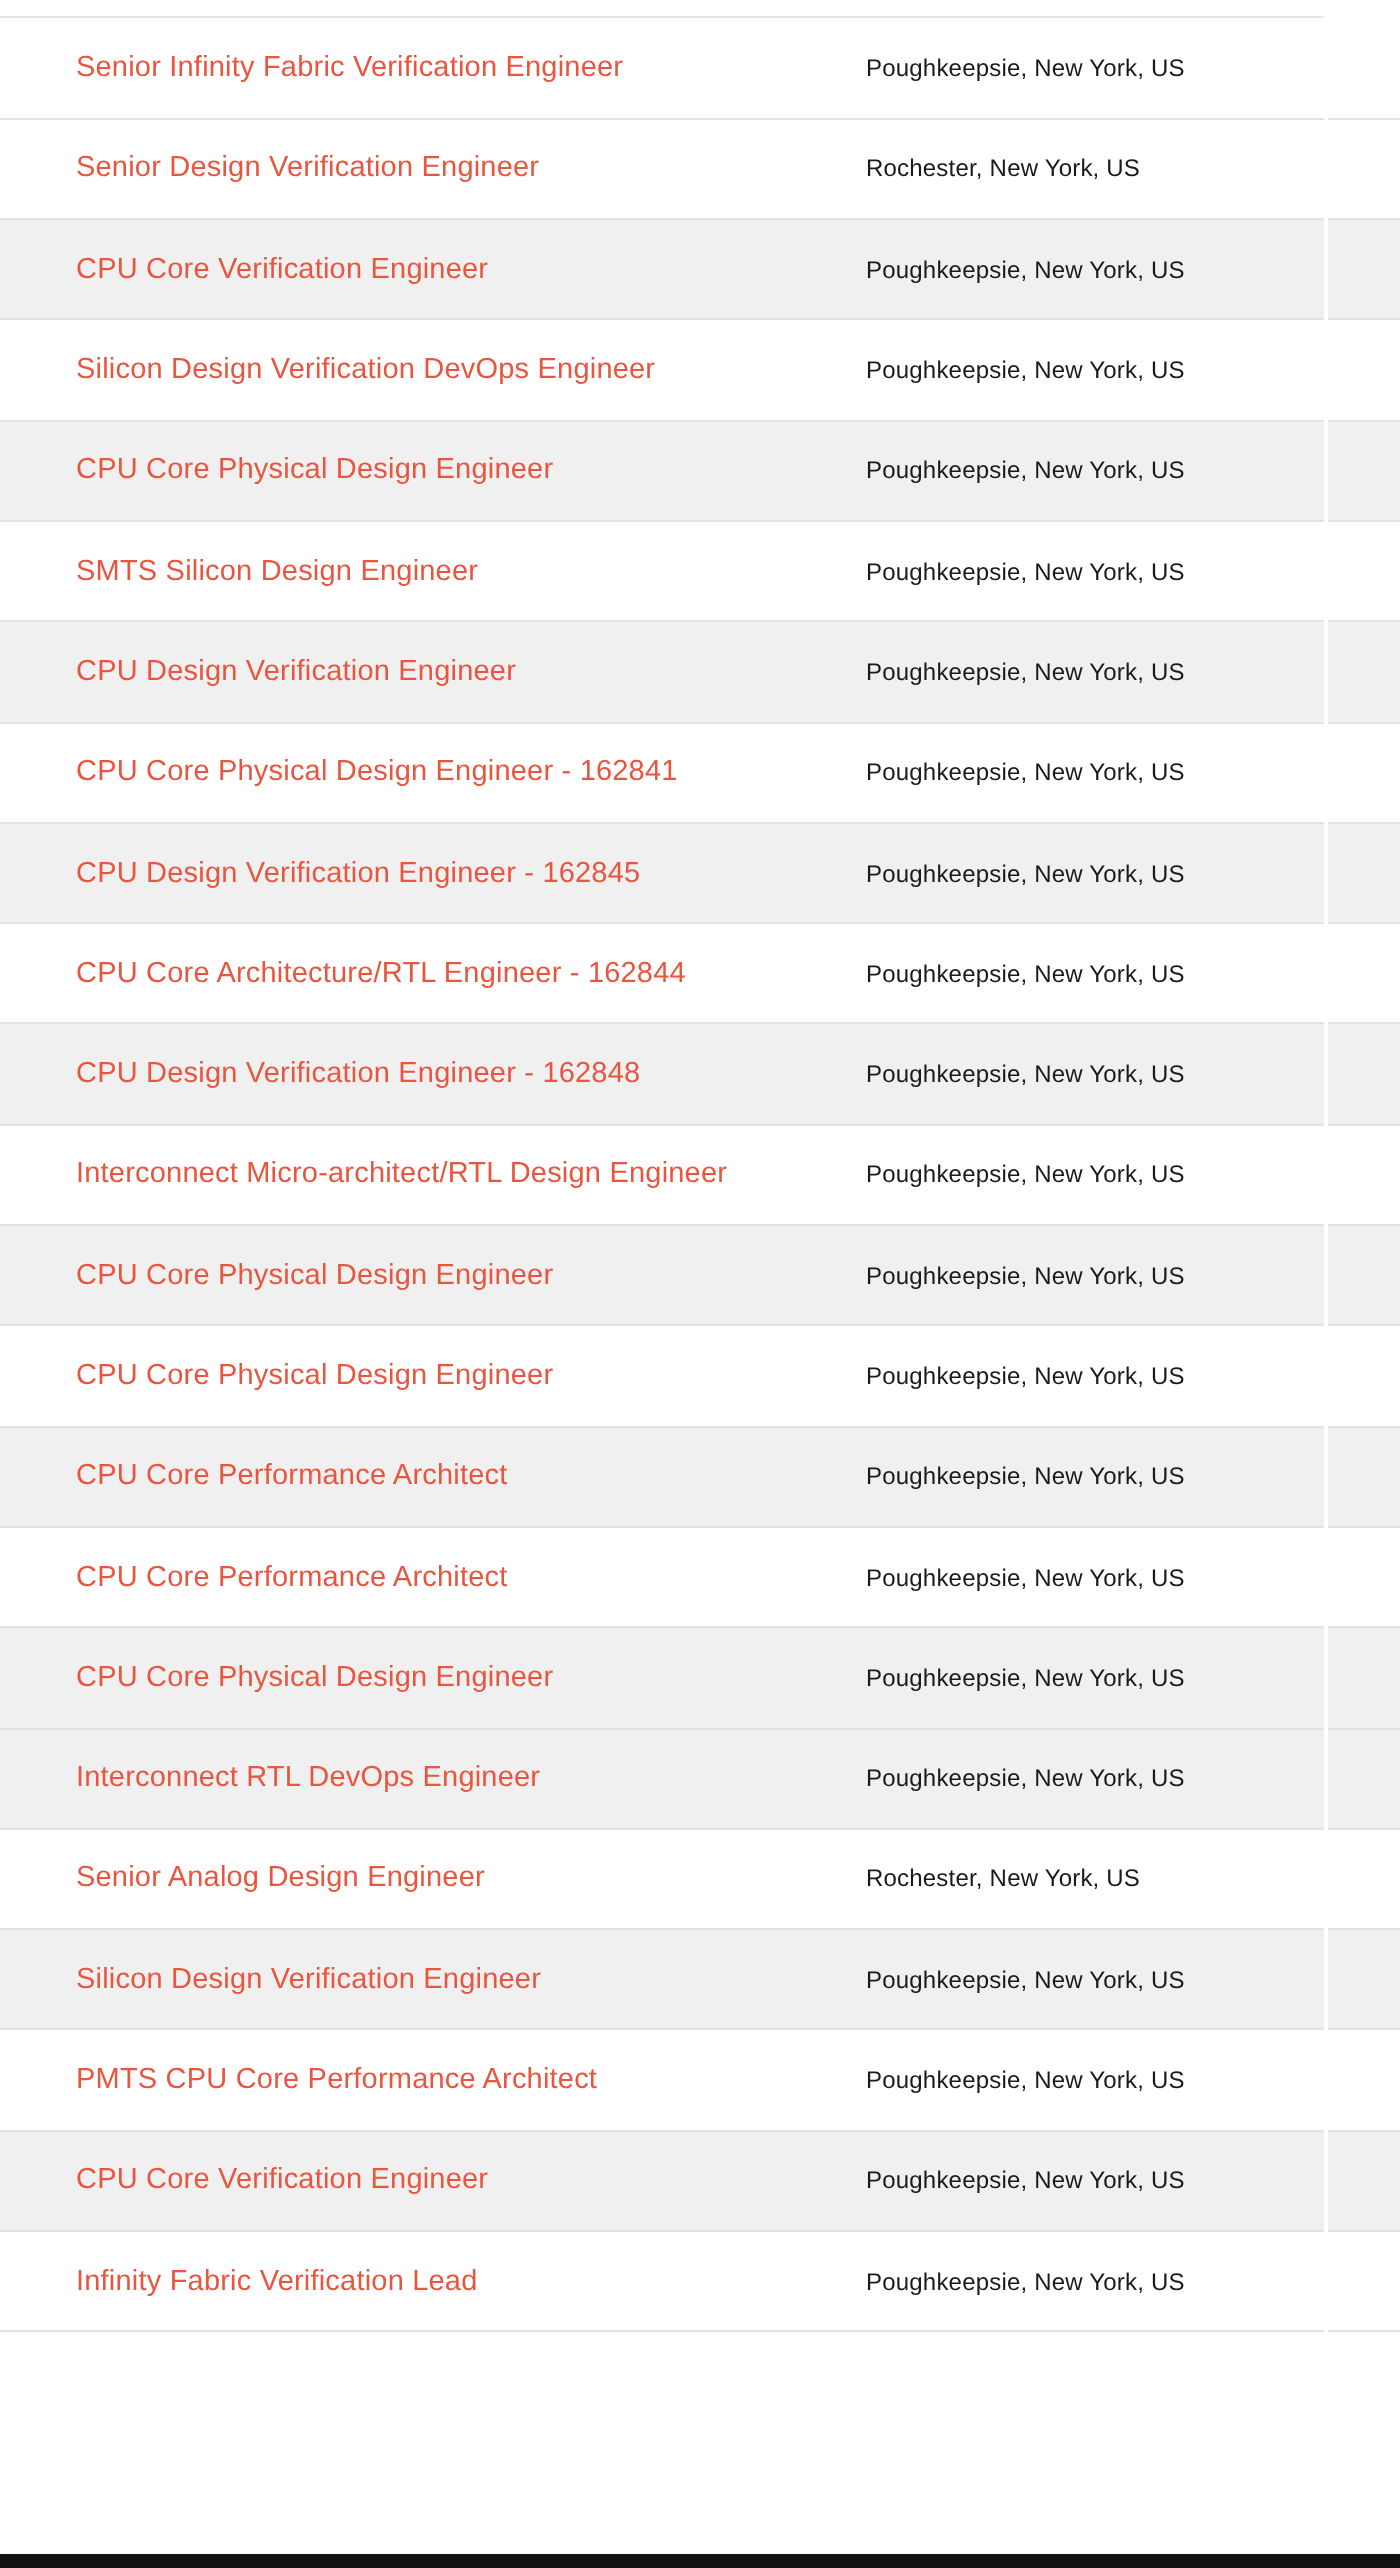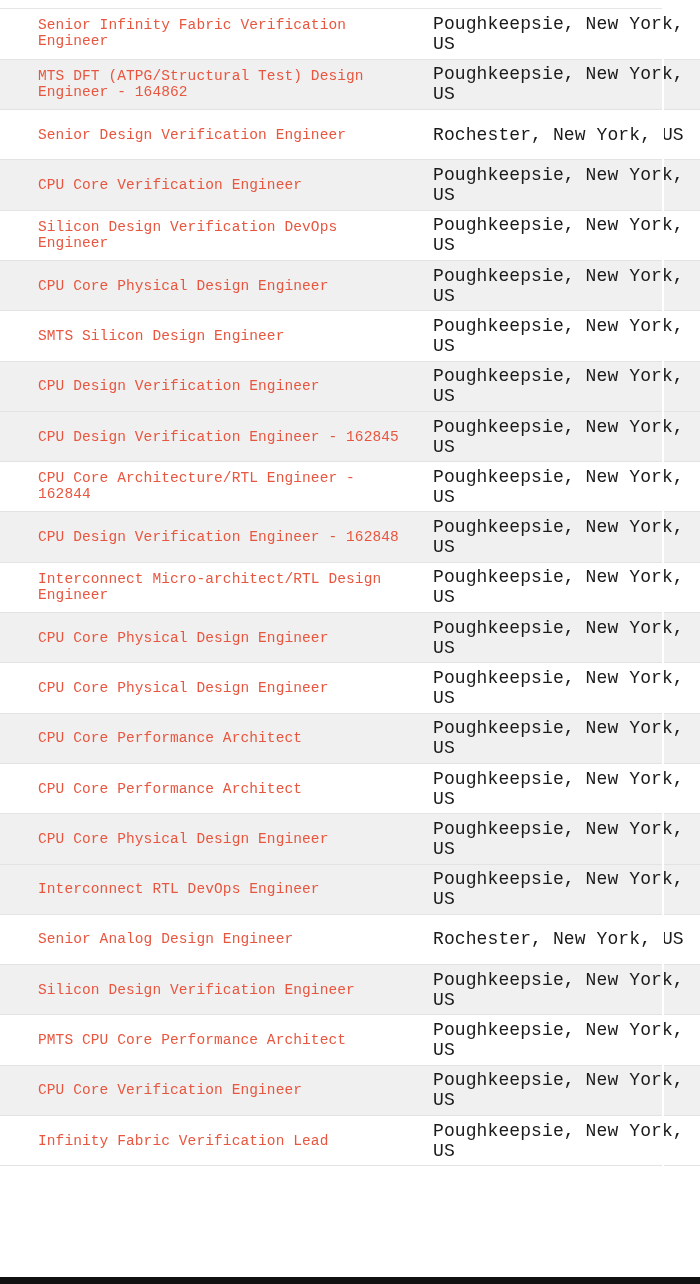--- a/index.html
+++ b/index.html
@@ -12,21 +12,20 @@
     height: 1284px;
     font-family: "Liberation Sans", sans-serif;
     overflow: hidden;
   }
   .page {
     position: relative;
     width: 664px;
     height: 1284px;
     background: #ffffff;
     box-sizing: border-box;
-    font-family: Liberation Mono, monospace;
   }
   .top-strip {
     height: 9px;
     background: #ffffff;
     border-bottom: 1px solid #e6e6e6;
     box-sizing: border-box;
   }
   .jobs-table {
     width: 100%;
     border-collapse: collapse;
@@ -59,21 +58,21 @@
   .job-link {
     color: #e8563f;
     font-size: 14.5px;
     text-decoration: none;
     letter-spacing: 0.1px;
     cursor: pointer;
     display: inline-block;
   }
   .job-loc {
     color: #1a1a1a;
-    font-size: 18px;
+    font-size: 12px;
     letter-spacing: 0.1px;
   }
   .bottom-bar {
     position: absolute;
     left: 0;
     bottom: 0;
     width: 700px;
     height: 7px;
     background: #111111;
   }
@@ -92,24 +91,20 @@
 <div class="page">
 
   <div class="top-strip"></div>
 
   <table class="jobs-table">
     <tbody>
         <tr class="plain">
           <td class="title-cell"><a class="job-link">Senior Infinity Fabric Verification Engineer</a></td>
           <td class="loc-cell"><span class="job-loc">Poughkeepsie, New York, US</span></td>
         </tr>
-        <tr class="alt">
-          <td class="title-cell"><a class="job-link">MTS DFT (ATPG/Structural Test) Design Engineer - 164862</a></td>
-          <td class="loc-cell"><span class="job-loc">Poughkeepsie, New York, US</span></td>
-        </tr>
         <tr class="plain">
           <td class="title-cell"><a class="job-link">Senior Design Verification Engineer</a></td>
           <td class="loc-cell"><span class="job-loc">Rochester, New York, US</span></td>
         </tr>
         <tr class="alt">
           <td class="title-cell"><a class="job-link">CPU Core Verification Engineer</a></td>
           <td class="loc-cell"><span class="job-loc">Poughkeepsie, New York, US</span></td>
         </tr>
         <tr class="plain">
           <td class="title-cell"><a class="job-link">Silicon Design Verification DevOps Engineer</a></td>
@@ -118,20 +113,24 @@
         <tr class="alt">
           <td class="title-cell"><a class="job-link">CPU Core Physical Design Engineer</a></td>
           <td class="loc-cell"><span class="job-loc">Poughkeepsie, New York, US</span></td>
         </tr>
         <tr class="plain">
           <td class="title-cell"><a class="job-link">SMTS Silicon Design Engineer</a></td>
           <td class="loc-cell"><span class="job-loc">Poughkeepsie, New York, US</span></td>
         </tr>
         <tr class="alt">
           <td class="title-cell"><a class="job-link">CPU Design Verification Engineer</a></td>
+          <td class="loc-cell"><span class="job-loc">Poughkeepsie, New York, US</span></td>
+        </tr>
+        <tr class="plain">
+          <td class="title-cell"><a class="job-link">CPU Core Physical Design Engineer - 162841</a></td>
           <td class="loc-cell"><span class="job-loc">Poughkeepsie, New York, US</span></td>
         </tr>
         <tr class="alt">
           <td class="title-cell"><a class="job-link">CPU Design Verification Engineer - 162845</a></td>
           <td class="loc-cell"><span class="job-loc">Poughkeepsie, New York, US</span></td>
         </tr>
         <tr class="plain">
           <td class="title-cell"><a class="job-link">CPU Core Architecture/RTL Engineer - 162844</a></td>
           <td class="loc-cell"><span class="job-loc">Poughkeepsie, New York, US</span></td>
         </tr>

